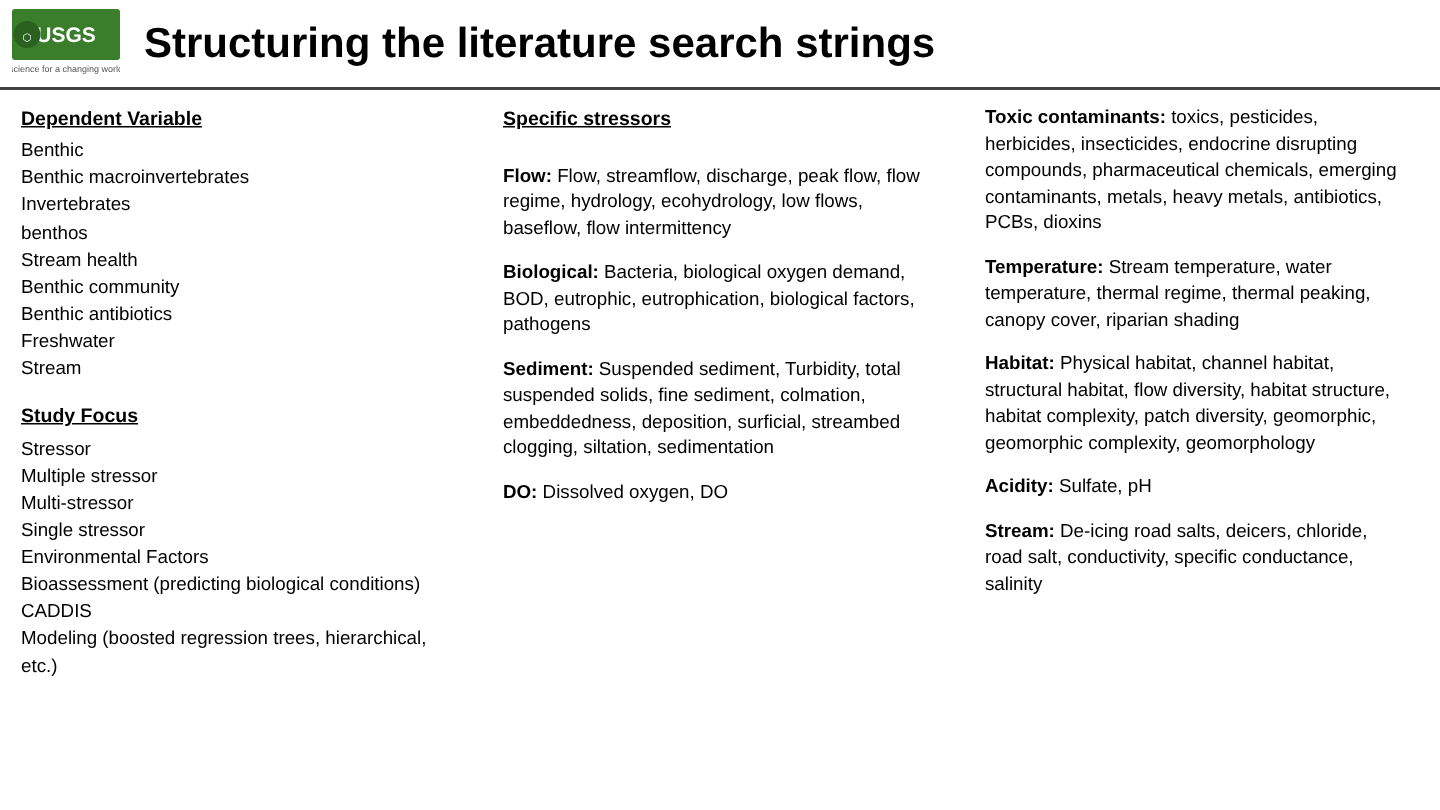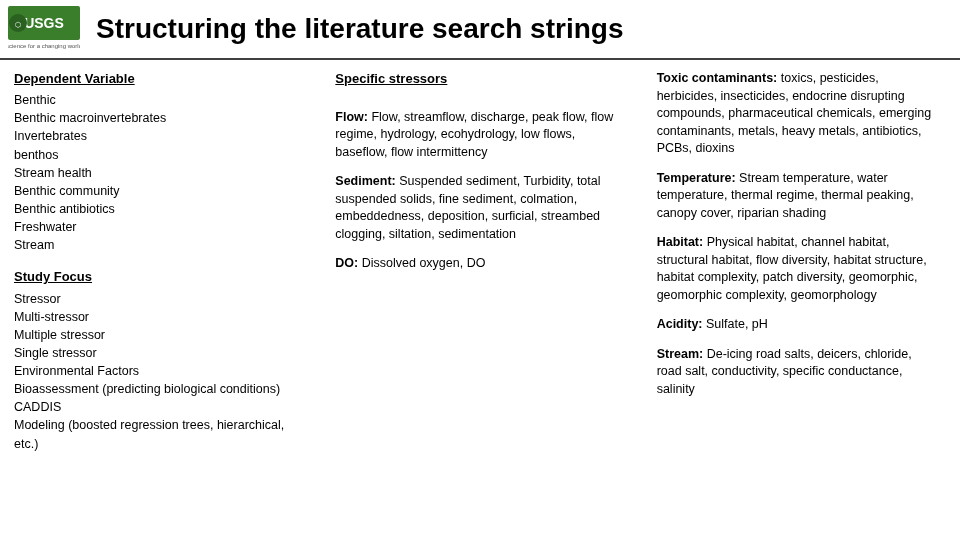--- a/index.html
+++ b/index.html
@@ -101,39 +101,42 @@
       <li>Stream health</li>
       <li>Benthic community</li>
       <li>Benthic antibiotics</li>
       <li>Freshwater</li>
       <li>Stream</li>
     </ul>
 
     <div class="section-title">Study Focus</div>
     <ul class="item-list">
       <li>Stressor</li>
+      <li>Multiple stressor</li>
       <li>Multi-stressor</li>
-      <li>Multiple stressor</li>
       <li>Single stressor</li>
       <li>Environmental Factors</li>
       <li>Bioassessment (predicting biological conditions)</li>
       <li>CADDIS</li>
       <li>Modeling (boosted regression trees, hierarchical, etc.)</li>
     </ul>
   </div>
 
   <div class="column">
     <div class="section-title">Specific stressors</div>
     <br>
 
     <div class="stressor-block">
       <span class="stressor-label">Flow:</span><span> Flow, streamflow, discharge, peak flow, flow regime, hydrology, ecohydrology, low flows, baseflow, flow intermittency</span>
     </div>
 
 
+    <div class="stressor-block">
+      <span class="stressor-label">Biological:</span><span> Bacteria, biological oxygen demand, BOD, eutrophic, eutrophication, biological factors, pathogens</span>
+    </div>
 
     <div class="stressor-block">
       <span class="stressor-label">Sediment:</span><span> Suspended sediment, Turbidity, total suspended solids, fine sediment, colmation, embeddedness, deposition, surficial, streambed clogging,  siltation, sedimentation</span>
     </div>
 
     <div class="stressor-block">
       <span class="stressor-label">DO:</span><span> Dissolved oxygen, DO</span>
     </div>
   </div>
 

